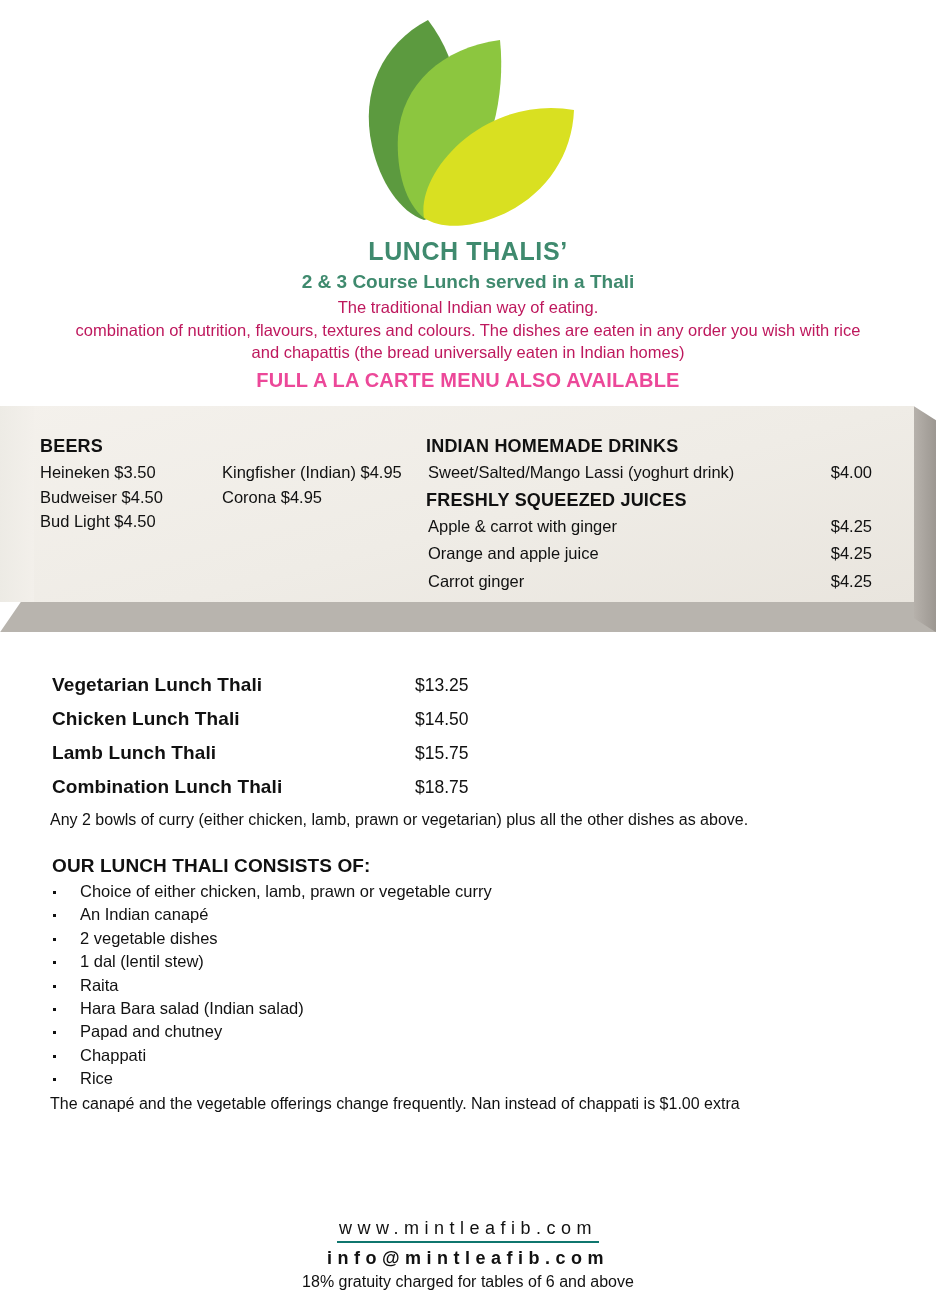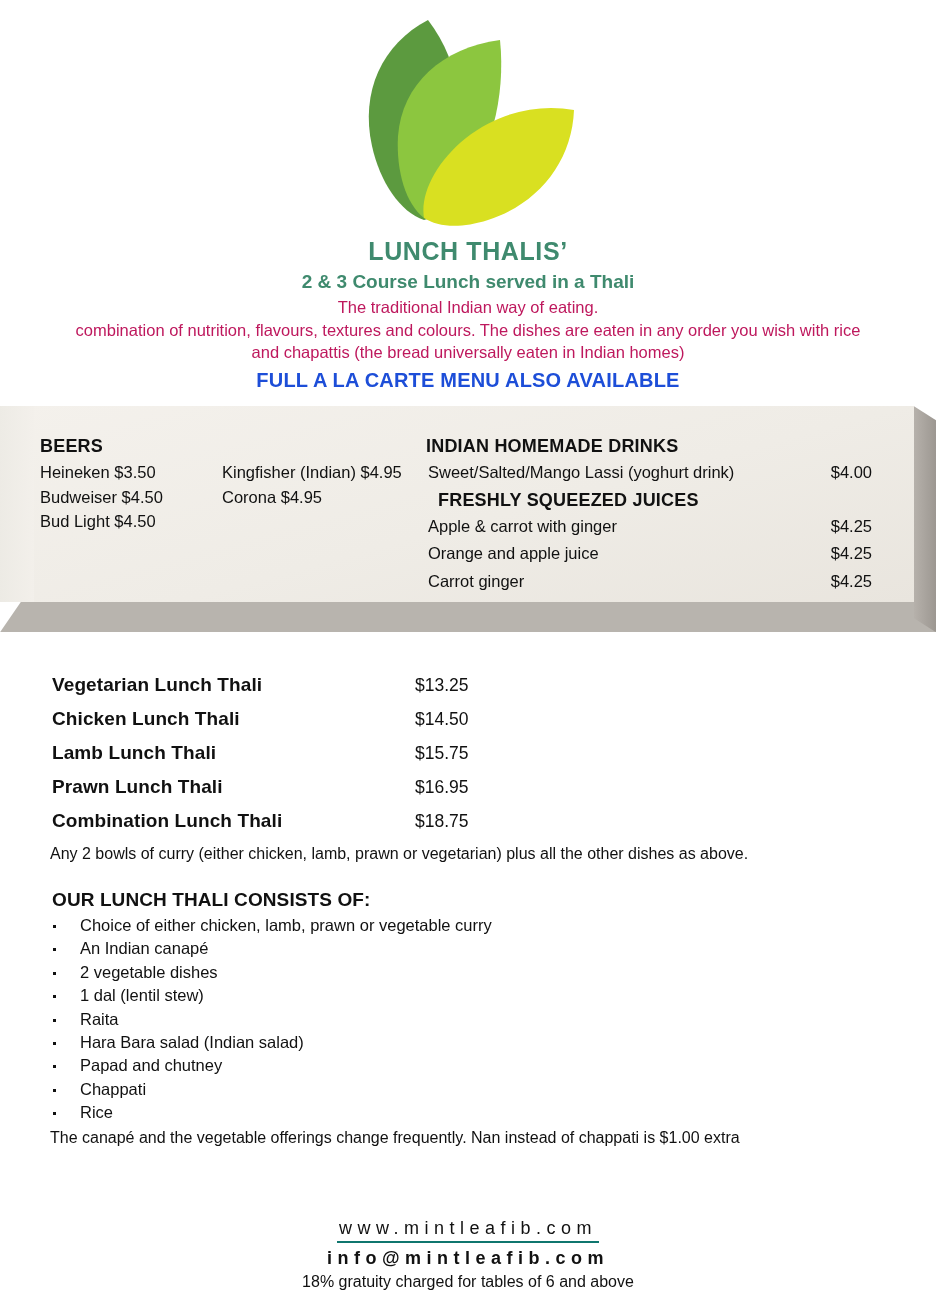--- a/index.html
+++ b/index.html
@@ -113,21 +113,21 @@
     flex: 1;
     padding-right: 42px;
     box-sizing: border-box;
   }
   .sec-head {
     font-size: 18px;
     font-weight: bold;
     letter-spacing: 0.2px;
     margin: 0 0 5px 0;
   }
-  .sec-head.second { margin-top: 2px; margin-left: 12px; }
+  .sec-head.second { margin-top: 2px; }
   .beer-grid {
     display: grid;
     grid-template-columns: 182px auto;
     row-gap: 4px;
     font-size: 16.5px;
     line-height: 1.25;
   }
   .price-row {
     display: flex;
     justify-content: space-between;
@@ -242,21 +242,21 @@
 </div>
 
 <div class="header">
   <div class="title-main" style="color: rgb(63, 138, 110);">LUNCH THALIS’</div>
   <div class="title-sub" style="color: rgb(63, 138, 110);">2 &amp; 3 Course Lunch served in a Thali</div>
   <div class="lead">
     <p>The traditional Indian way of eating.</p>
     <p>combination of nutrition, flavours, textures and colours. The dishes are eaten in any order you wish with rice</p>
     <p>and chapattis (the bread universally eaten in Indian homes)</p>
   </div>
-  <div class="alacarte" style="color: #1d4ed8;">FULL A LA CARTE MENU ALSO AVAILABLE</div>
+  <div class="alacarte" style="color: #ec4899;">FULL A LA CARTE MENU ALSO AVAILABLE</div>
 </div>
 
 <div class="panel-outer">
   <div class="panel-base"></div>
   <div class="panel-shadow-right"></div>
   <div class="panel-face"></div>
   <div class="panel-bevel-left"></div>
 
   <div class="panel-inner">
     <div class="drinks-left">
@@ -300,24 +300,20 @@
     <span class="thali-name">Vegetarian Lunch Thali</span>
     <span class="thali-price">$13.25</span>
   </div>
   <div class="thali-row">
     <span class="thali-name">Chicken Lunch Thali</span>
     <span class="thali-price">$14.50</span>
   </div>
   <div class="thali-row">
     <span class="thali-name">Lamb Lunch Thali</span>
     <span class="thali-price">$15.75</span>
-  </div>
-  <div class="thali-row">
-    <span class="thali-name">Prawn Lunch Thali</span>
-    <span class="thali-price">$16.95</span>
   </div>
   <div class="thali-row">
     <span class="thali-name">Combination Lunch Thali</span>
     <span class="thali-price">$18.75</span>
   </div>
   <div class="combo-note">Any 2 bowls of curry (either chicken, lamb, prawn or vegetarian) plus all the other dishes as above.</div>
 </div>
 
 <div class="consists">
   <div class="consists-head">OUR LUNCH THALI CONSISTS OF:</div>

